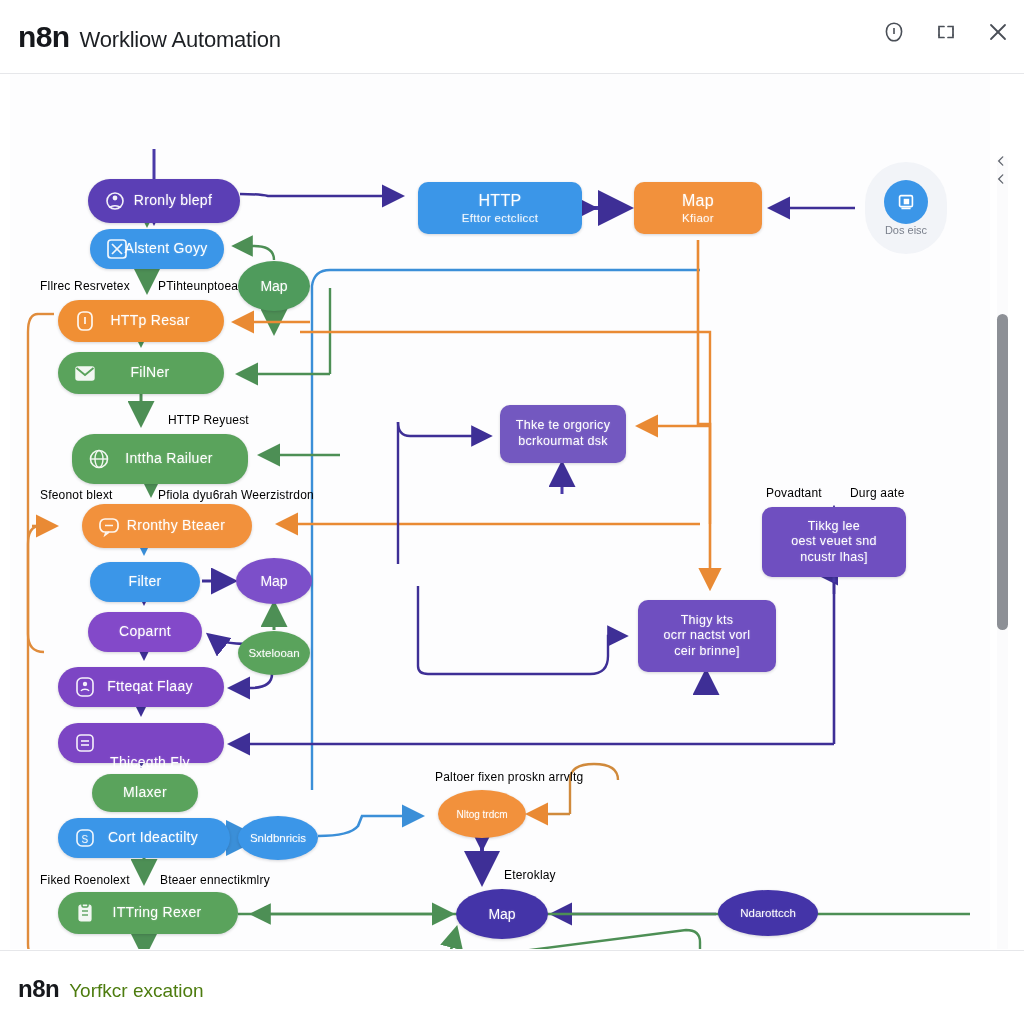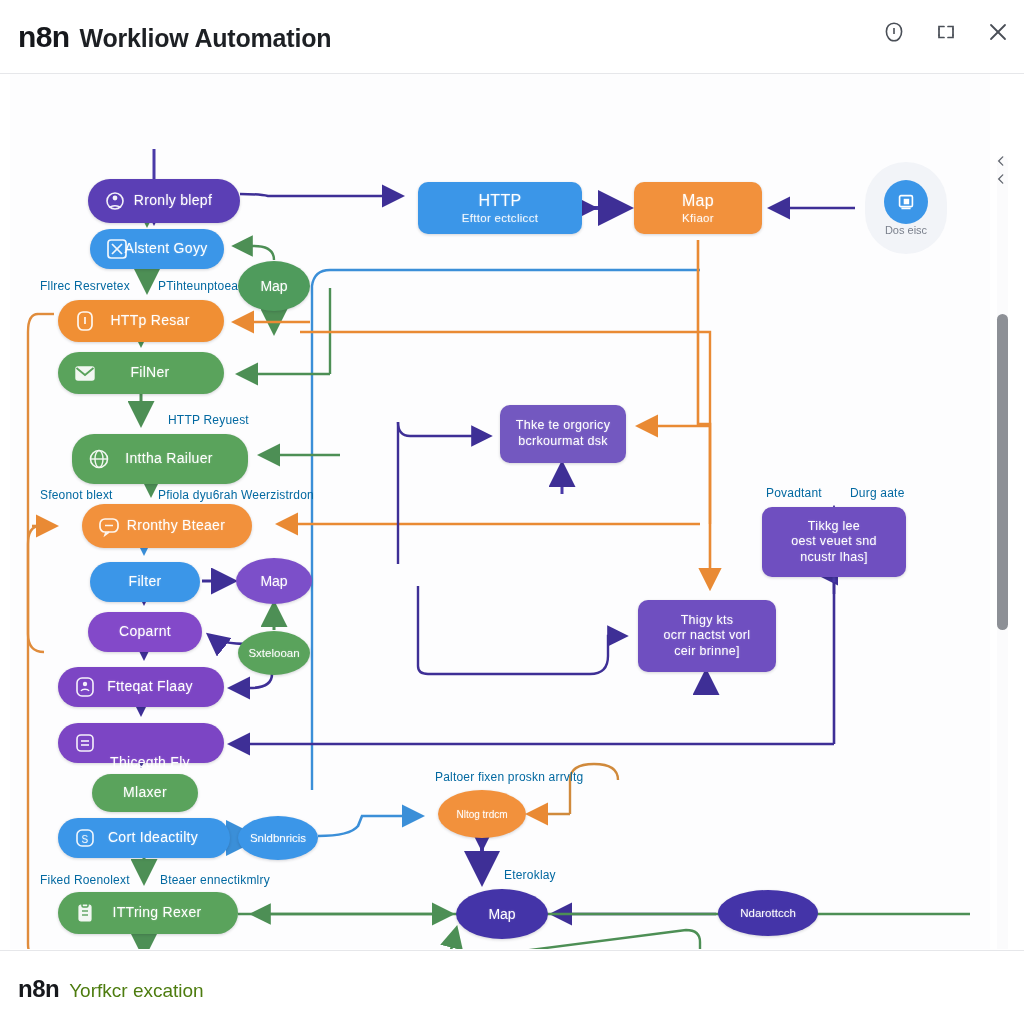--- a/index.html
+++ b/index.html
@@ -25,21 +25,21 @@
   }
   #title-wrap {
     position: absolute; left: 18px; top: 20px;
     display: flex; align-items: baseline; gap: 10px;
   }
   #brand {
     font-size: 30px; font-weight: 700; color: #16181c;
     letter-spacing: -0.6px;
   }
   #app-title {
-    font-size: 25px; font-weight: 700; color: #1d2024;
+    font-size: 22px; font-weight: 400; color: #1d2024;
     letter-spacing: -0.2px;
     text-align: right;
   }
   #win-ctrls {
     position: absolute; right: 14px; top: 20px;
     display: flex; align-items: center; gap: 28px;
   }
   .wbtn { width: 24px; height: 24px; display: block; color: #4a4f57; cursor: pointer; }
   .wbtn svg { display: block; }
 
@@ -92,21 +92,21 @@
     text-shadow: 0 0 2px rgba(255,255,255,.3);
   }
 
   .multi { font-size: 12.5px; line-height: 1.45; }
   .two-line .l1 { font-size: 16px; display: block; }
   .two-line .l2 { font-size: 11.5px; display: block; opacity: .95; }
 
   
   .elabel {
     position: absolute;
-    font-size: 12px; color: #0369a1;
+    font-size: 12px; color: #000000;
     white-space: nowrap; z-index: 4;
     letter-spacing: .2px;
   }
 
   
   #badge-node {
     position: absolute; left: 855px; top: 88px;
     width: 82px; height: 92px;
     background: #f2f4f8; border-radius: 44px;
     display: flex; flex-direction: column;

